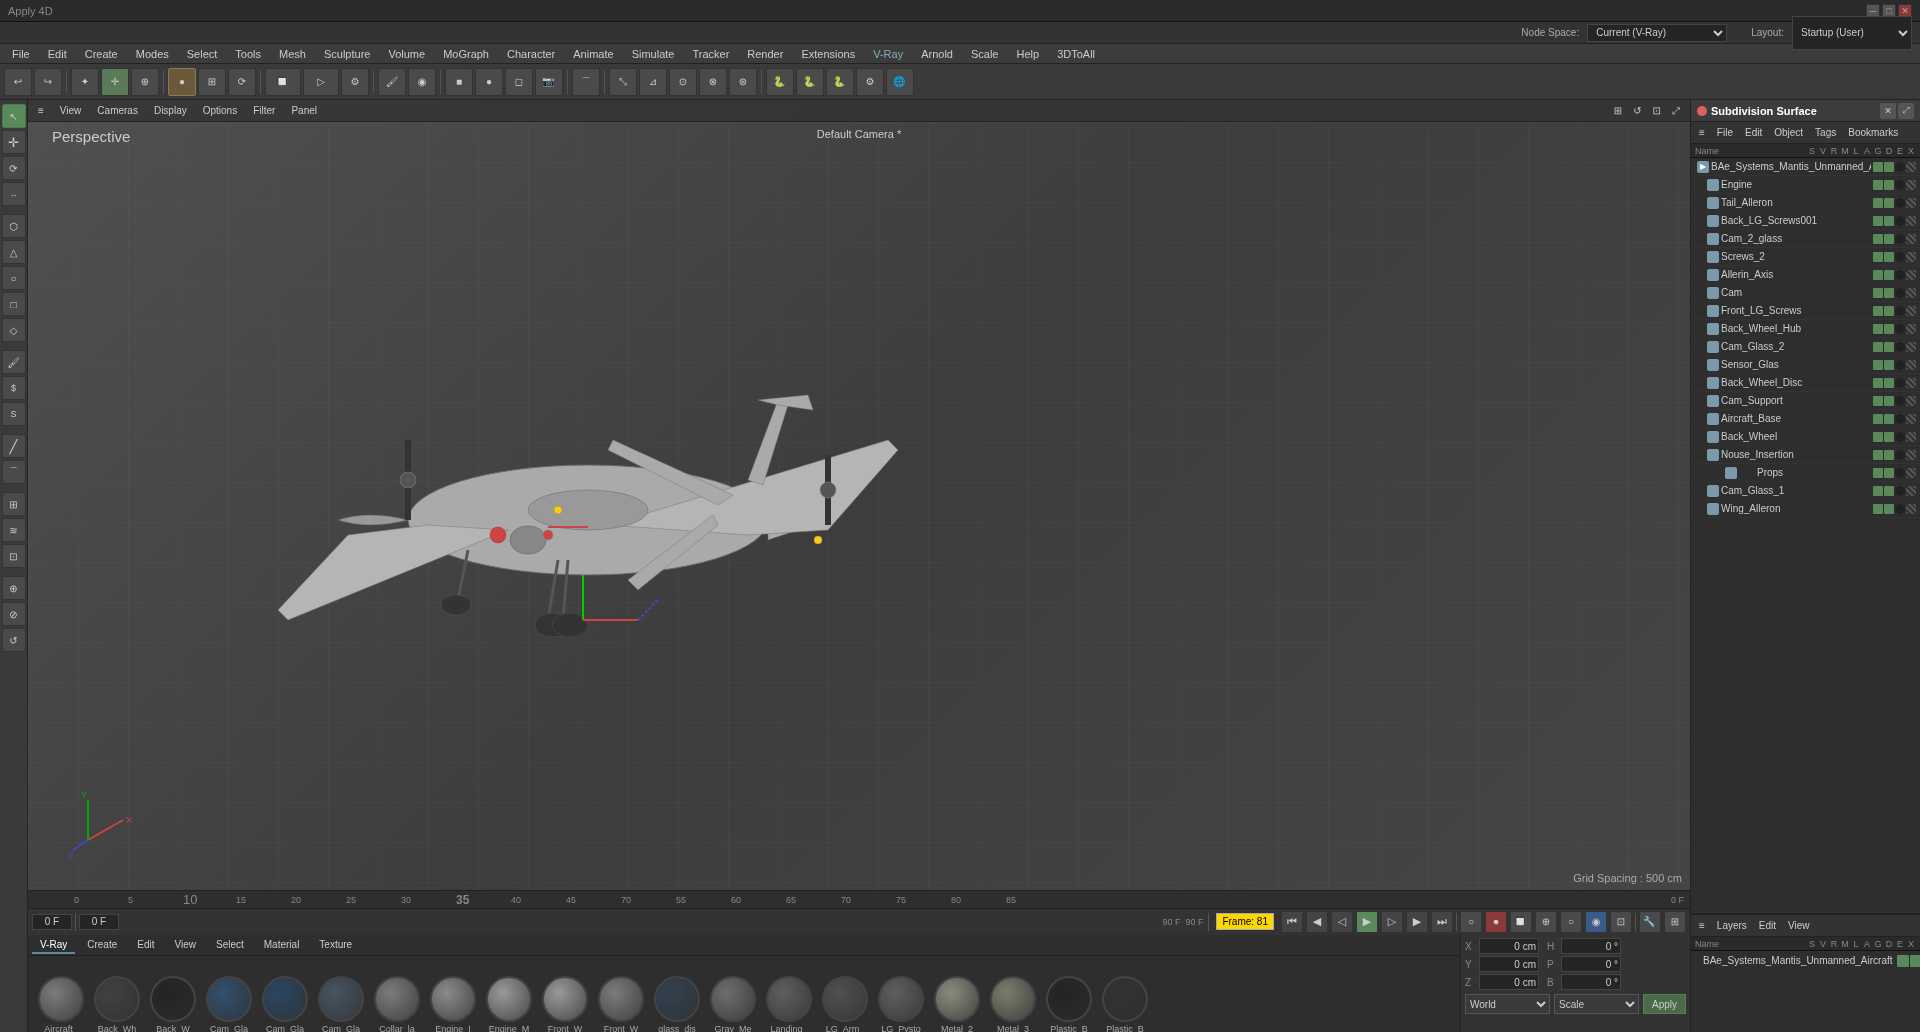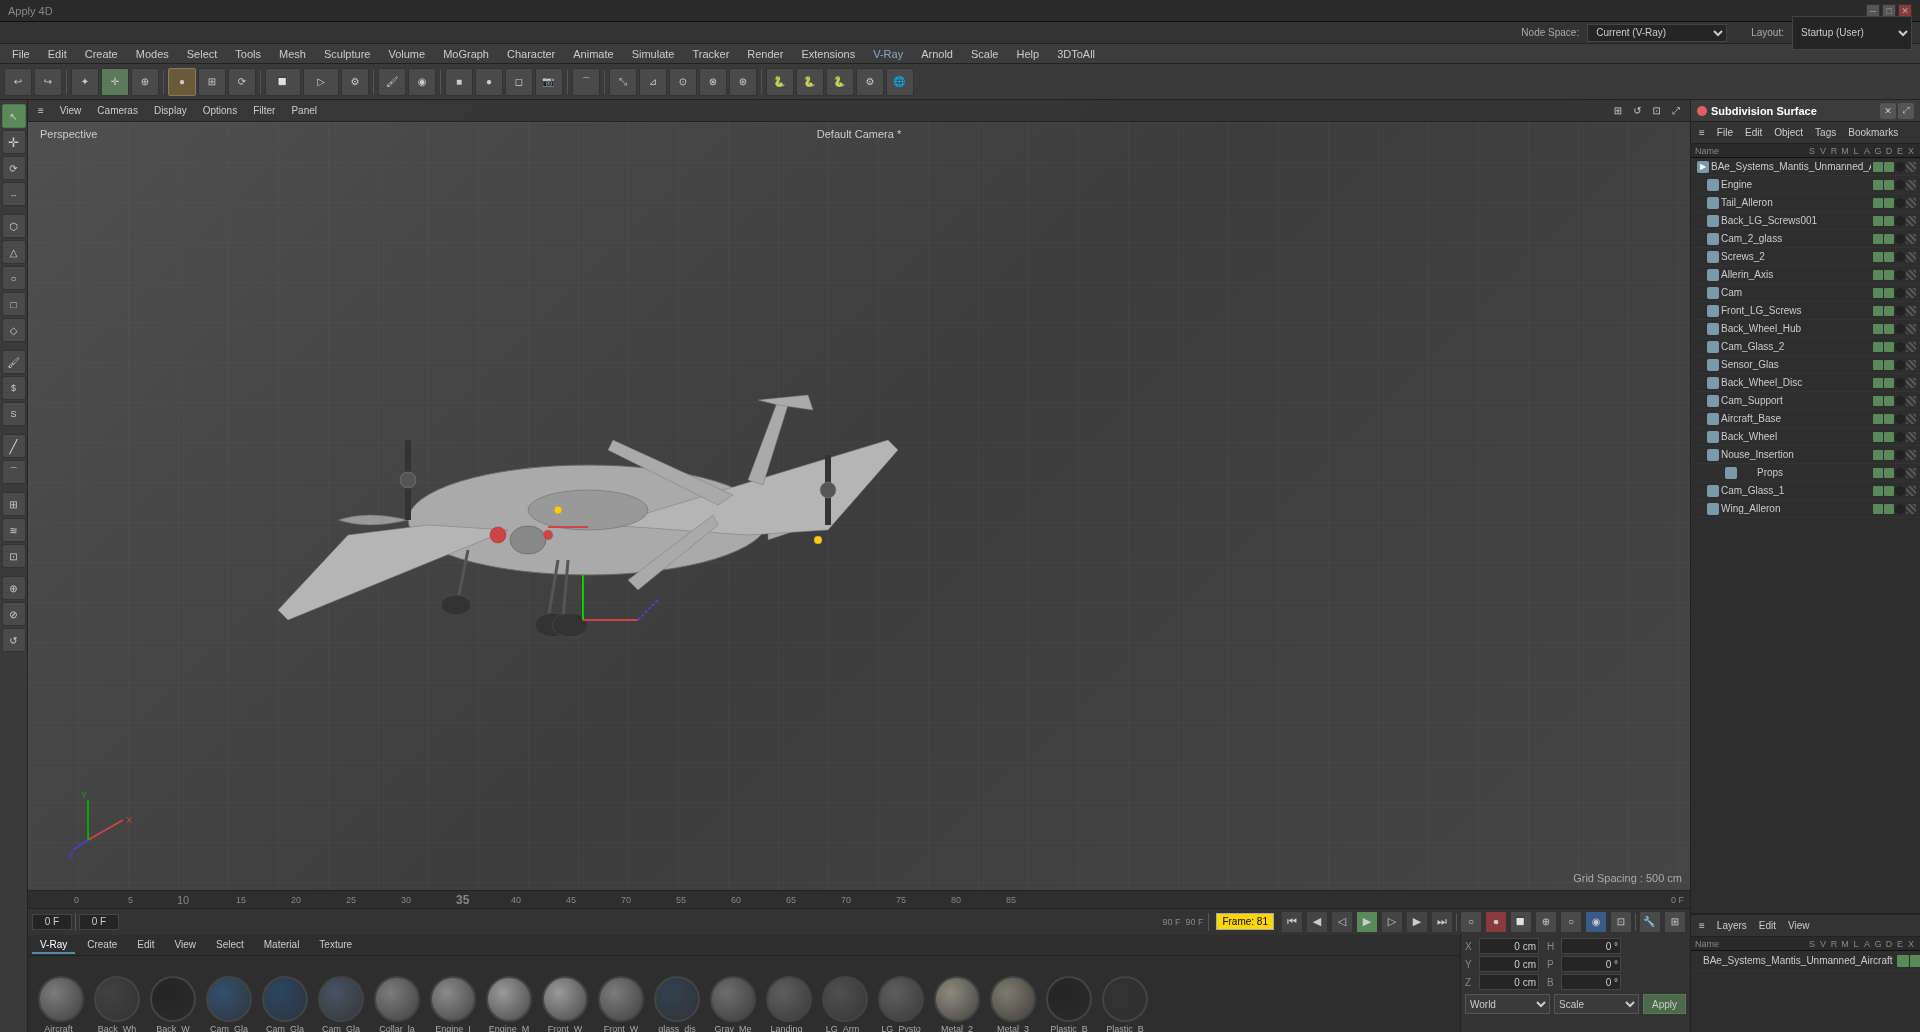--- a/index.html
+++ b/index.html
@@ -292,21 +292,21 @@
         <span class="vp-btn">Filter</span>
         <span class="vp-btn">Panel</span>
         <div style="margin-left:auto;display:flex;gap:3px;">
           <div class="vp-btn">⊞</div>
           <div class="vp-btn">↺</div>
           <div class="vp-btn">⊡</div>
           <div class="vp-btn">⤢</div>
         </div>
       </div>
 
-      <div id="perspective-label" style="position:absolute;top:28px;left:12px;font-size:11px;color:#ccc;z-index:5;">Perspective</div>
+      <div id="perspective-label" style="position:absolute;top:28px;left:24px;font-size:15px;color:#ccc;z-index:5;">Perspective</div>
 
       <div id="camera-label" style="position:absolute;top:28px;left:50%;transform:translateX(-50%);font-size:11px;color:#ccc;z-index:5;">Default Camera *</div>
 
       <svg style="position:absolute;top:22px;left:0;right:0;bottom:0;width:100%;height:100%;opacity:0.3;">
         <defs>
           <pattern id="grid" width="50" height="40" patternUnits="userSpaceOnUse">
             <path d="M 50 0 L 0 0 0 40" fill="none" stroke="#888" stroke-width="0.5"></path>
           </pattern>
         </defs>
         <rect width="100%" height="100%" fill="url(#grid)"></rect>
@@ -374,21 +374,21 @@
         <text x="0" y="68" fill="#4444cc" font-size="9">Z</text>
       </svg>
 
       <div id="grid-spacing">Grid Spacing : 500 cm</div>
     </div>
 
     <div style="height:18px;background:#2e2e2e;border-top:1px solid #222;position:relative;overflow:hidden;">
       <div style="position:absolute;top:0;left:0;right:80px;height:100%;display:flex;align-items:center;padding-left:46px;">
         <div style="position:absolute;left:46px;font-size:9px;color:#888;">0</div>
         <div style="position:absolute;left:100px;font-size:9px;color:#888;">5</div>
-        <div style="position:absolute;left:149px;font-size:11px;color:#888;">10</div>
+        <div style="position:absolute;left:155px;font-size:13px;color:#888;">10</div>
         <div style="position:absolute;left:208px;font-size:9px;color:#888;">15</div>
         <div style="position:absolute;left:263px;font-size:9px;color:#888;">20</div>
         <div style="position:absolute;left:318px;font-size:9px;color:#888;">25</div>
         <div style="position:absolute;left:373px;font-size:9px;color:#888;">30</div>
         <div style="position:absolute;left:428px;font-size:12px;color:#888;font-weight:bold;">35</div>
         <div style="position:absolute;left:483px;font-size:9px;color:#888;">40</div>
         <div style="position:absolute;left:538px;font-size:9px;color:#888;">45</div>
         <div style="position:absolute;left:593px;font-size:9px;color:#888;">70</div>
         <div style="position:absolute;left:648px;font-size:9px;color:#888;">55</div>
         <div style="position:absolute;left:703px;font-size:9px;color:#888;">60</div>

